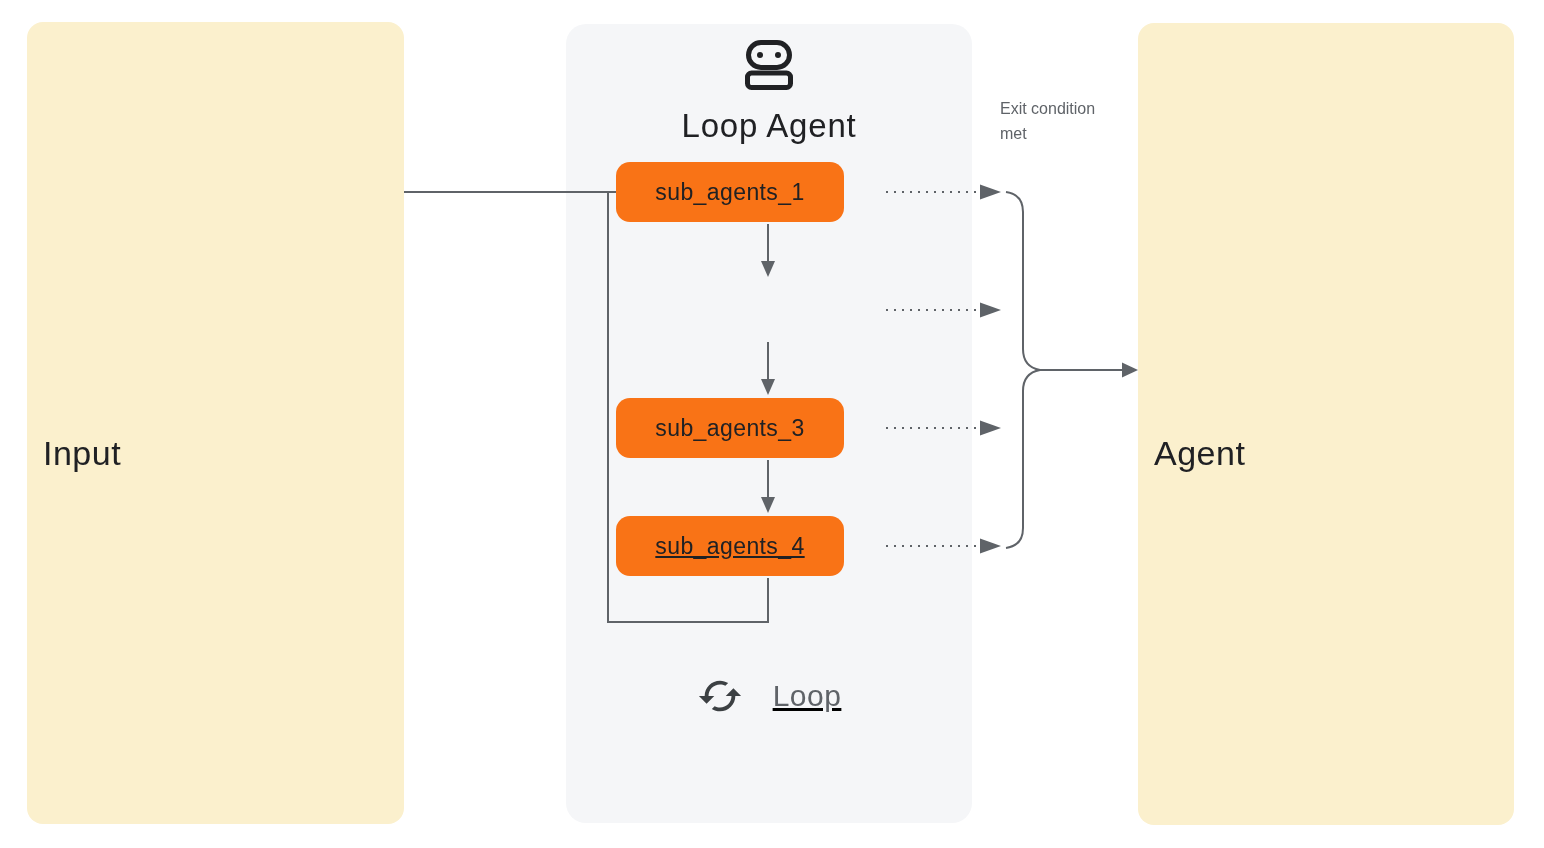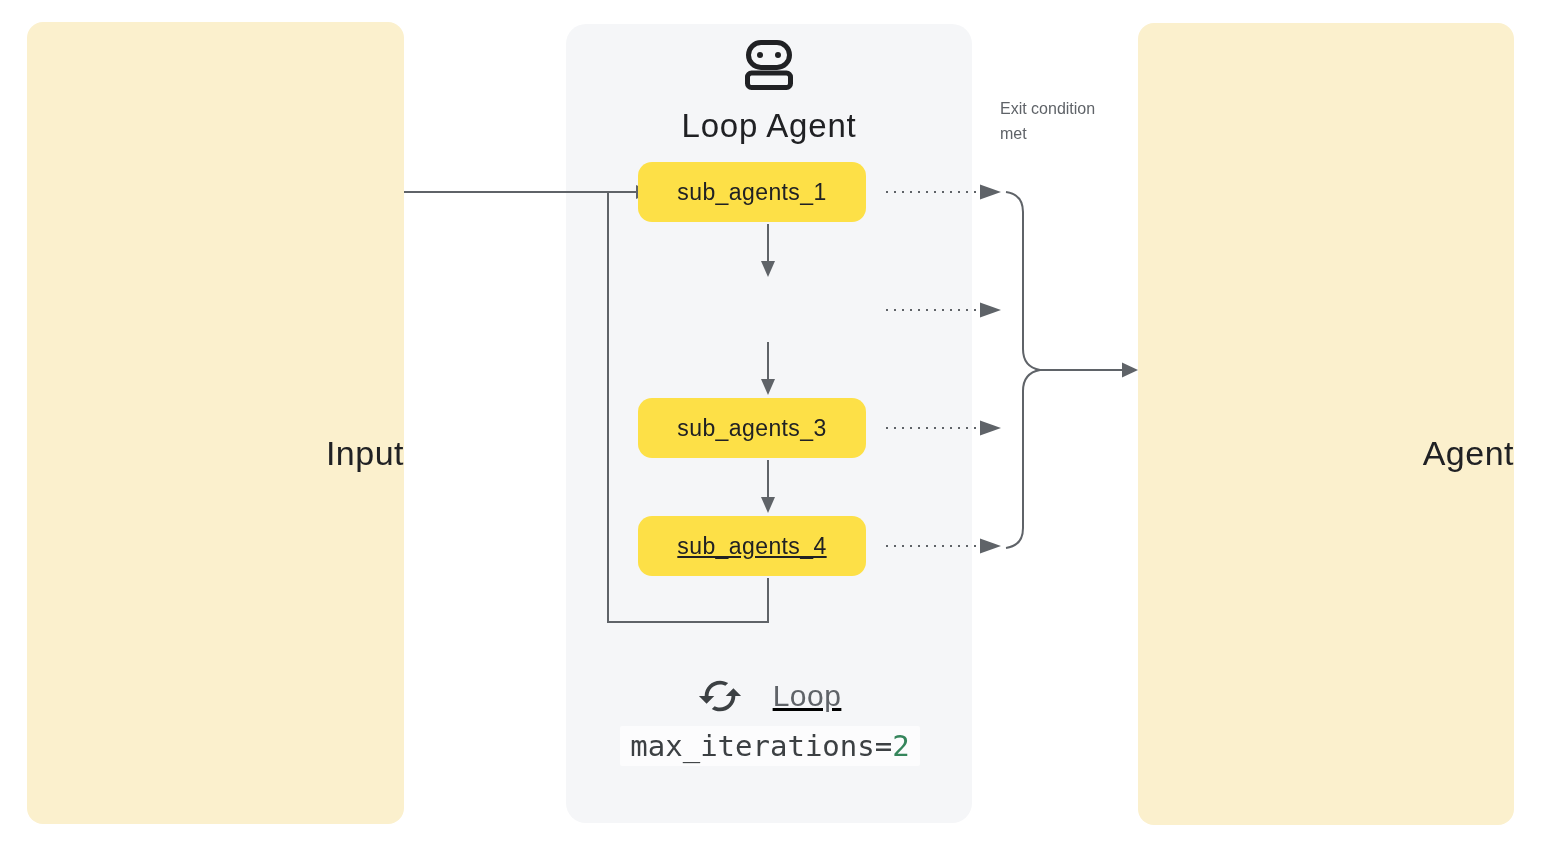--- a/index.html
+++ b/index.html
@@ -5,37 +5,37 @@
   html,body{margin:0;padding:0;background:#fff;}
   .canvas{
     position:relative;width:1544px;height:848px;background:#ffffff;
     font-family:"Liberation Sans",sans-serif;overflow:hidden;
   }
   .io-box{
     position:absolute;width:377px;height:802px;border-radius:16px;
     background:#FBF0CD;
   }
   .io-label{
-    position:absolute;width:377px;text-align:right;
-    font-size:34px;font-weight:500;color:#202124;letter-spacing:0.5px;
+    position:absolute;width:377px;text-align:left;
+    font-size:34px;font-weight:500;color:#202124;letter-spacing:0.5px;padding-left:16px;
   }
   .panel{
     position:absolute;left:566px;top:24px;width:406px;height:799px;
     border-radius:20px;background:#F5F6F8;
   }
   .header{
     position:absolute;left:566px;top:64px;width:406px;height:56px;
     display:flex;align-items:center;justify-content:center;gap:16px;flex-direction:column;
   }
   .header-title{
     font-size:33px;font-weight:500;color:#202124;letter-spacing:0.8px;
   }
   .sub-box{
-    position:absolute;left:638px;width:228px;height:60px;border-radius:14px;
-    background:#fde047;display:flex;align-items:center;justify-content:center;
+    position:absolute;left:616px;width:228px;height:60px;border-radius:14px;
+    background:#f97316;display:flex;align-items:center;justify-content:center;
     font-size:23px;color:#202124;letter-spacing:0.4px;
   }
   .exit-note{
     position:absolute;left:1000px;top:96px;width:106px;
     font-size:16px;line-height:25px;color:#5F6368;
   }
   .loop-row{
     position:absolute;left:566px;top:672px;width:406px;height:48px;
     display:flex;align-items:center;justify-content:center;gap:30px;text-decoration:underline;
   }
@@ -126,18 +126,14 @@
     <span style="display:inline-flex;">
       <svg width="46" height="46" viewBox="0 0 24 24" fill="#3C4043">
         <g transform="rotate(90 12 12)">
           <path d="M12 4V1L8 5l4 4V6c3.31 0 6 2.69 6 6 0 1.01-.25 1.97-.7 2.8l1.46 1.46C19.54 15.03 20 13.57 20 12c0-4.42-3.58-8-8-8zm0 14c-3.31 0-6-2.69-6-6 0-1.01.25-1.97.7-2.8L5.24 7.74C4.46 8.97 4 10.43 4 12c0 4.42 3.58 8 8 8v3l4-4-4-4v3z"></path>
         </g>
       </svg>
     </span>
     <span class="loop-label">Loop</span>
   </div>
 
-  <div class="code-line">
-    <span>max_iterations=</span>
-      <span class="code-value">2</span>
-  </div>
 
 </div>
 
 </body></html>

